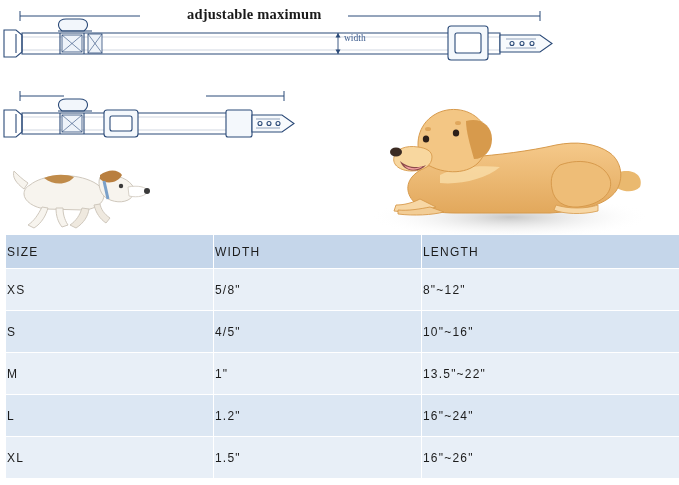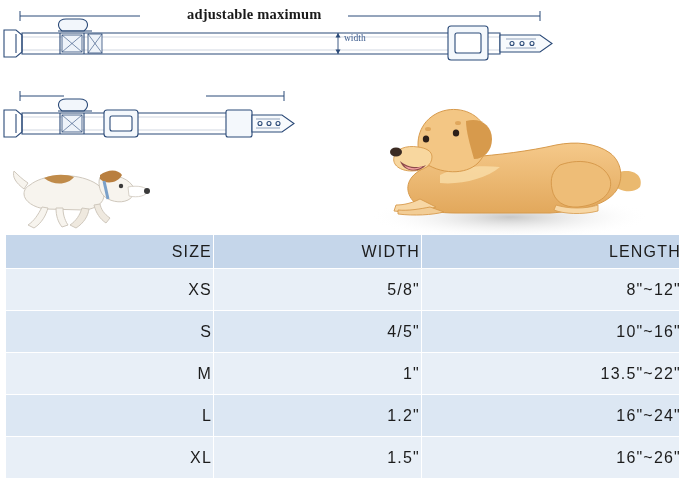--- a/index.html
+++ b/index.html
@@ -59,24 +59,24 @@
     position: absolute;
     left: 5px;
     top: 234px;
     width: 668px;
     border-collapse: collapse;
     table-layout: fixed;
   }
   .size-table td, .size-table th {
     border: 1px solid #ffffff;
     height: 39px;
-    text-align: right;
+    text-align: left;
     vertical-align: middle;
     font-family: "Liberation Sans", sans-serif;
-    font-size: 16px;
+    font-size: 12px;
     letter-spacing: 1.2px;
     color: #1c1c1c;
     font-weight: normal;
   }
   .size-table thead th {
     background: #c5d6ea;
     height: 31px;
   }
   .size-table tbody tr td {
     background: #e8eff7;

